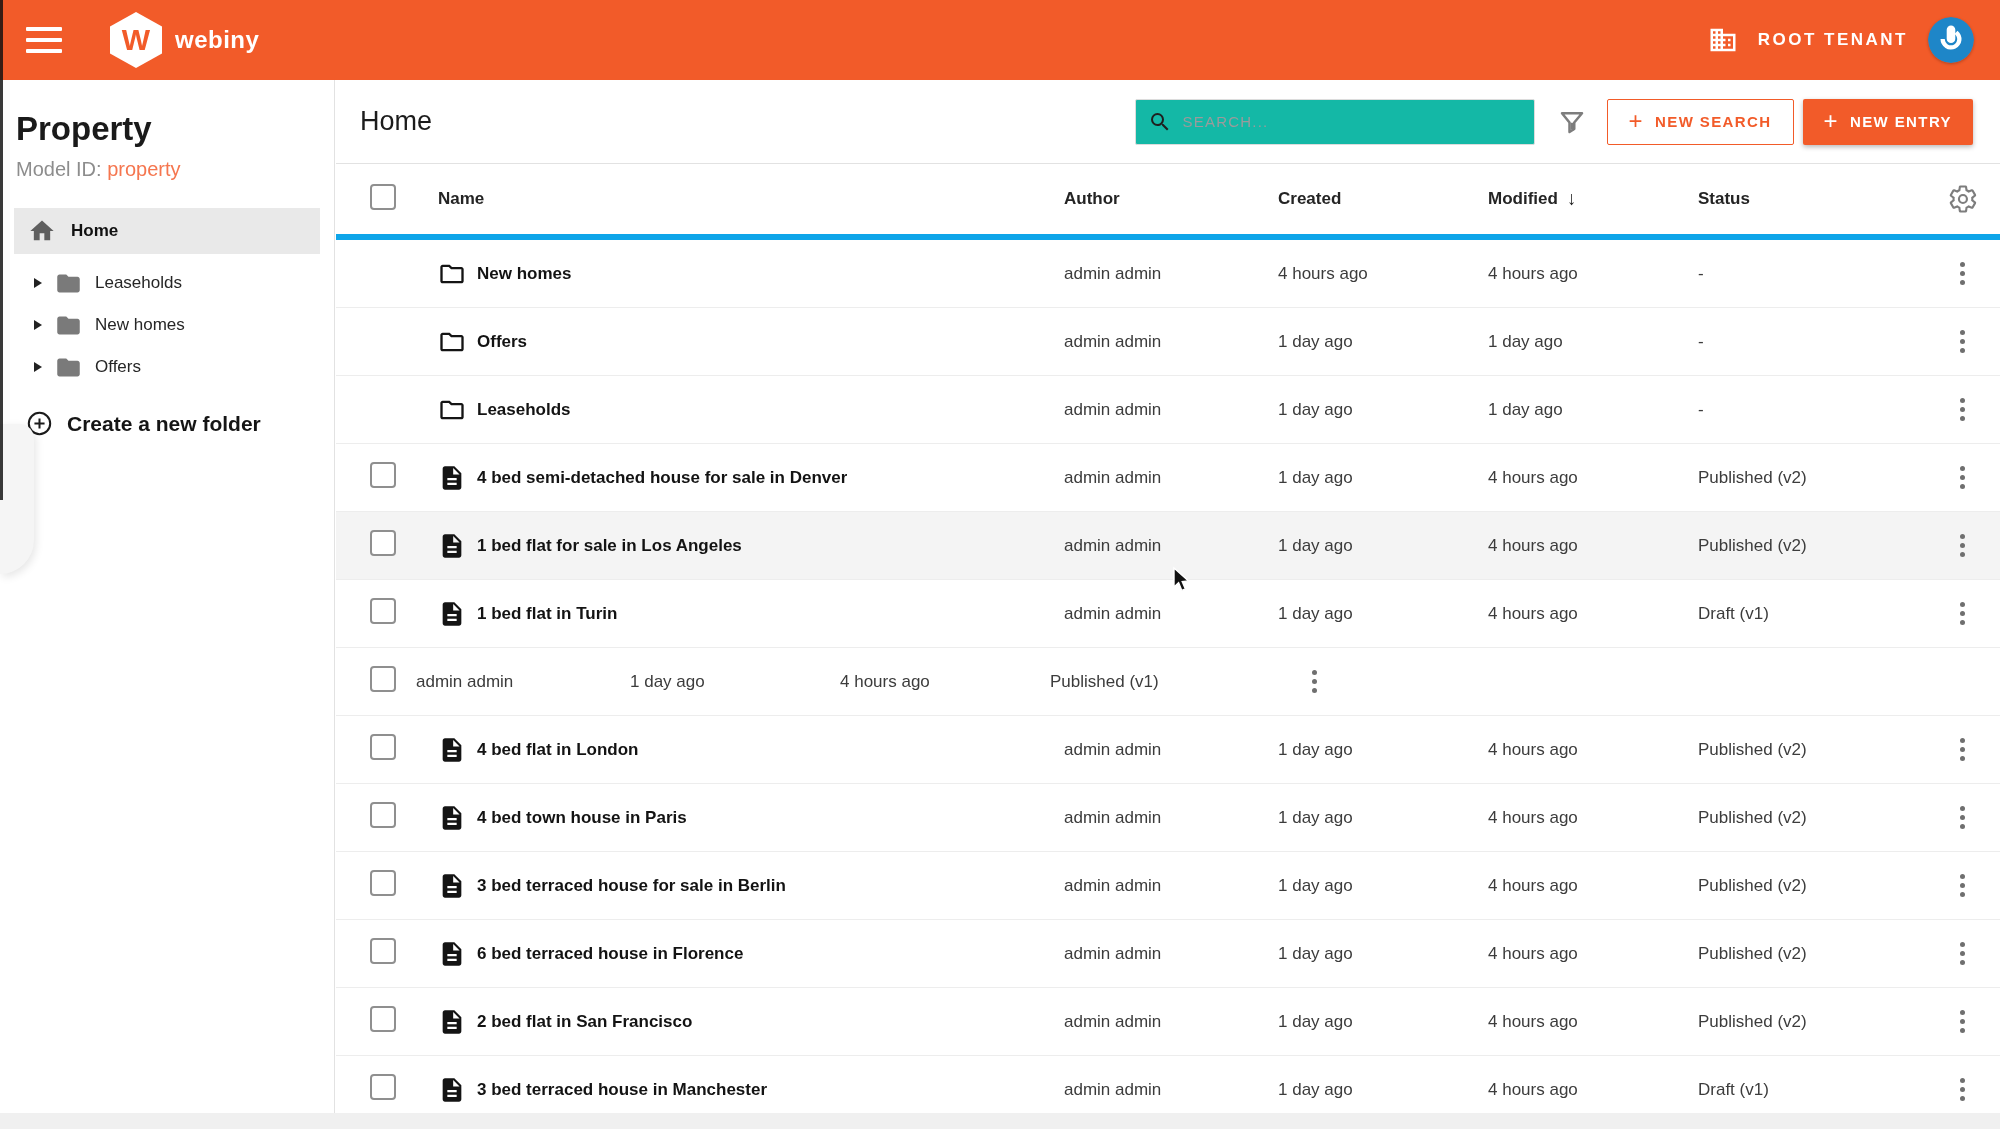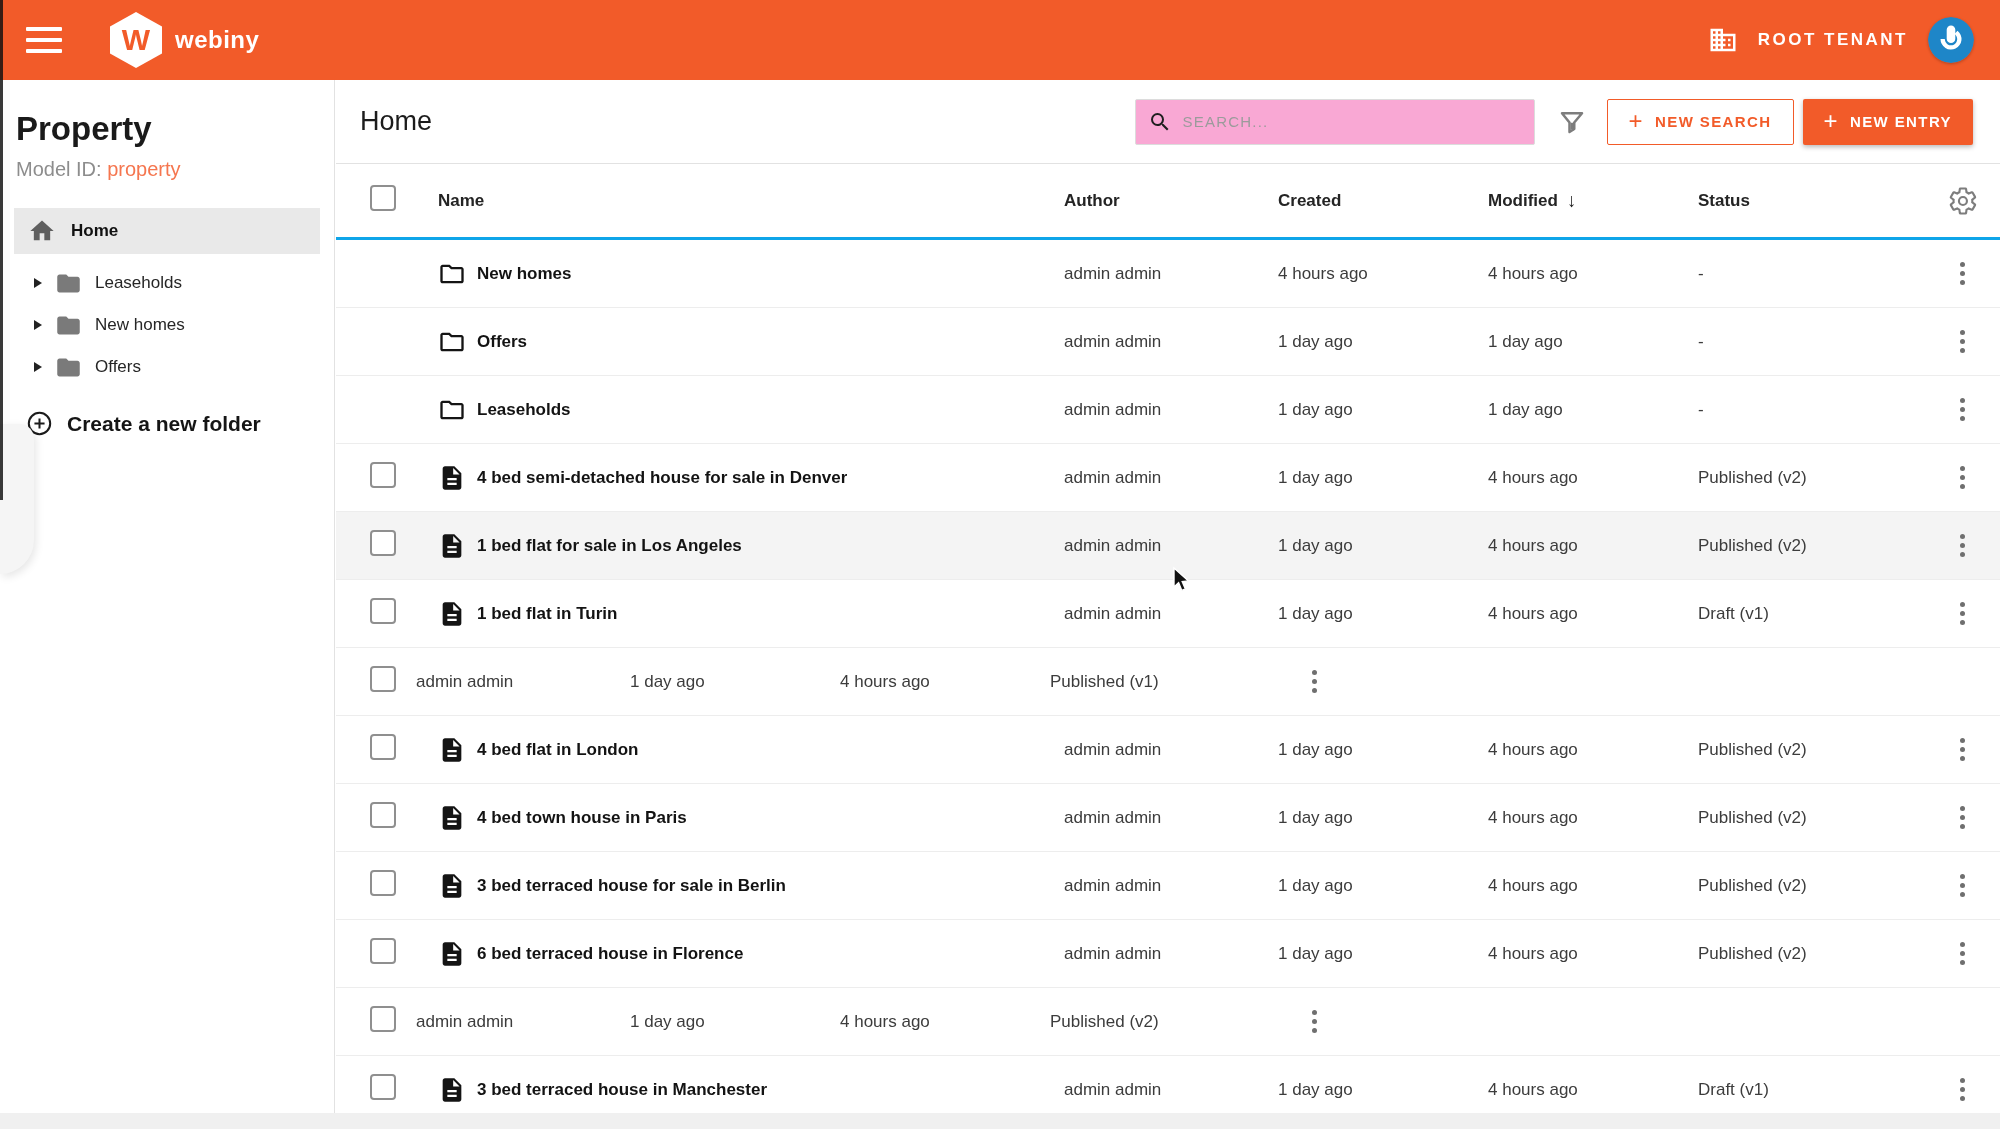--- a/index.html
+++ b/index.html
@@ -46,34 +46,34 @@
   .edge-blob { position:absolute; left:0; top:424px; width:34px; height:150px; background:#f5f5f5;
                border-bottom-right-radius:70px; border-top-right-radius:30px;
                box-shadow:2px 3px 9px rgba(0,0,0,.10); z-index:12; }
 
   
   .content { position:absolute; top:80px; left:336px; right:0; bottom:0; background:#fff; }
   .content-header { height:84px; display:flex; align-items:center; padding:0 27px 0 24px;
                     border-bottom:1px solid #e2e2e2; }
   .page-title { font-size:27px; color:#1c1c1c; }
   .search-box { margin-left:auto; width:400px; height:46px; border:1px solid #dcdcdc; border-radius:2px;
-                display:flex; align-items:center; padding:0 12px; gap:11px; background:#f9a8d4; }
+                display:flex; align-items:center; padding:0 12px; gap:11px; background:#14b8a6; }
   .search-box input { border:none; outline:none; flex:1; font-size:15px; letter-spacing:1.2px;
                       color:#333; font-family:"Liberation Sans",sans-serif; background:transparent; }
   .search-box input::placeholder { color:#9b9b9b; }
   .filter-btn { margin:0 20px 0 22px; cursor:pointer; display:flex; align-items:center; }
   .btn { height:46px; border-radius:2px; display:flex; align-items:center; gap:11px; padding:0 21px;
          font-size:15px; font-weight:bold; letter-spacing:1.4px; cursor:pointer;
          font-family:"Liberation Sans",sans-serif; }
   .btn .plus { font-size:24px; font-weight:normal; line-height:1; margin-top:-2px; }
   .btn-outline { background:#fff; color:#f25b29; border:1px solid #f25b29; margin-right:9px; }
   .btn-filled { background:#f25b29; color:#fff; border:none; box-shadow:0 2px 5px rgba(0,0,0,.28); }
 
   
-  .table-header { height:76px; display:flex; align-items:center; border-bottom:3px solid #0ea5e9;
+  .table-header { height:76px; display:flex; align-items:center; border-bottom:6px solid #0ea5e9;
                   font-size:17px; font-weight:600; color:#242424; }
   .c-check   { width:80px; padding-left:34px; flex-shrink:0; }
   .c-name    { flex:1; display:flex; align-items:center; padding-left:22px; gap:11px; min-width:0; }
   .c-author  { width:214px; flex-shrink:0; }
   .c-created { width:210px; flex-shrink:0; }
   .c-modified{ width:210px; flex-shrink:0; display:flex; align-items:center; gap:9px; }
   .c-status  { width:227px; flex-shrink:0; }
   .c-actions { width:75px; flex-shrink:0; display:flex; justify-content:center; }
   .sort-arrow { font-size:19px; font-weight:normal; color:#1f1f1f; }
 
@@ -484,20 +484,29 @@
     <div class="c-actions">
       <span class="kebab">
               <i></i>
               <i></i>
               <i></i>
             </span>
     </div>
   </div>
         <div class="row entry">
     <div class="c-check"><span class="checkbox"></span></div>
+    <div class="c-name">
+
+      <span class="icon doc-icon">
+        <svg width="28" height="28" viewBox="0 0 24 24">
+                <path fill="#141414" d="M14 2H6c-1.1 0-2 .9-2 2v16c0 1.1.9 2 2 2h12c1.1 0 2-.9 2-2V8l-6-6zm2 16H8v-2h8v2zm0-4H8v-2h8v2zm-3-5V3.5L18.5 9H13z"></path>
+              </svg>
+      </span>
+      <span class="name-label">2 bed flat in San Francisco</span>
+    </div>
     <div class="c-author">admin admin</div>
     <div class="c-created">1 day ago</div>
     <div class="c-modified">4 hours ago</div>
     <div class="c-status">Published (v2)</div>
     <div class="c-actions">
       <span class="kebab">
               <i></i>
               <i></i>
               <i></i>
             </span>

